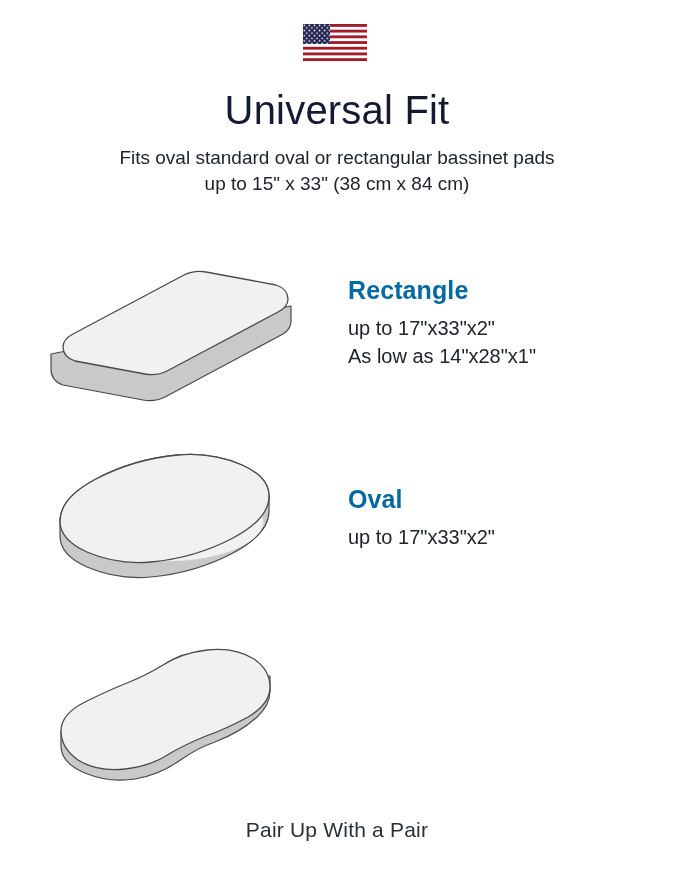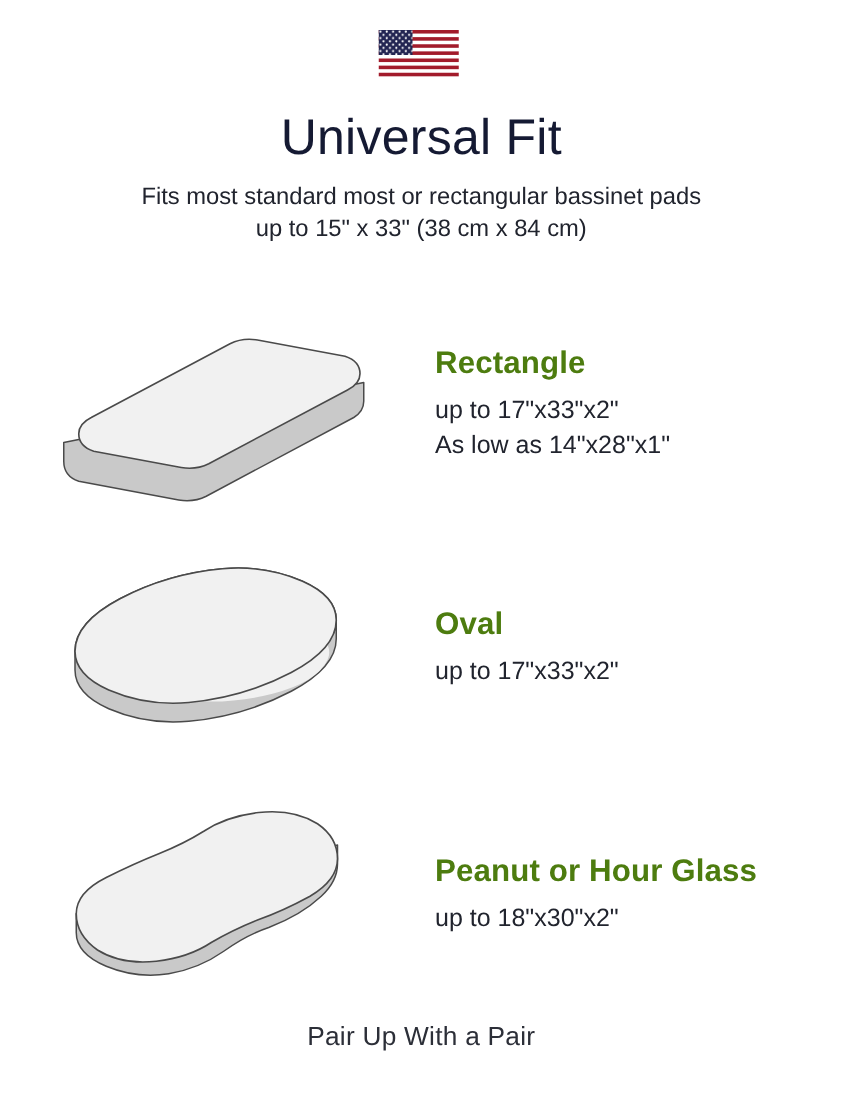--- a/index.html
+++ b/index.html
@@ -74,21 +74,21 @@
     align-items: center;
     justify-content: center;
   }
   .row-text {
     flex: 1 1 auto;
     padding-left: 8px;
   }
   .item-title {
     font-size: 25px;
     font-weight: 700;
-    color: #4d7c0f;
+    color: #0369a1;
     letter-spacing: 0.1px;
     line-height: 1.15;
     margin-bottom: 9px;
   }
   .item-sub {
     font-size: 20px;
     font-weight: 400;
     color: #21242e;
     line-height: 1.4;
   }
@@ -136,21 +136,21 @@
         <rect x="0" y="28.5" width="64" height="2.85" fill="#a21b2b"></rect>
         <rect x="0" y="34.2" width="64" height="2.85" fill="#a21b2b"></rect>
       </g>
       <rect x="0" y="0" width="27" height="20" fill="url(#starsPat)"></rect>
     </svg>
   </div>
 
   <div class="title">Universal Fit</div>
 
   <div class="subtitle">
-    <div>Fits most standard most or rectangular bassinet pads</div>
+    <div>Fits oval standard oval or rectangular bassinet pads</div>
     <div>up to 15" x 33" (38 cm x 84 cm)</div>
   </div>
 
   <div class="row" id="row-rectangle">
     <div class="row-fig">
       <svg width="250" height="165" viewBox="0 0 250 165">
 
         <path d="M6,113 L6,128 Q6,140 18,144 L98,159 Q110,161 120,156 L238,93 Q246,88 246,80 L246,65 Z" fill="#c9c9c9" stroke="#4a4a4a" stroke-width="1.2" stroke-linejoin="round"></path>
 
         <path d="M28,93
@@ -247,23 +247,17 @@
                  Q180,8 199,20
                  Q215,31 215,48
                  Q215,65 193,78
                  Q171,90 151,97
                  Q131,105 114,115
                  Q96,127 70,130
                  Q42,133 23,121
                  Q6,109 6,92 Z" fill="#f1f1f1" stroke="#4a4a4a" stroke-width="1.3" stroke-linejoin="round"></path>
       </svg>
     </div>
-    <div class="row-text">
-      <div class="item-title">Peanut or Hour Glass</div>
-      <div class="item-sub">
-        <div>up to 18"x30"x2"</div>
-      </div>
-    </div>
   </div>
 
   <div class="footer">Pair Up With a Pair</div>
 
 </div>
 
 </body></html>

